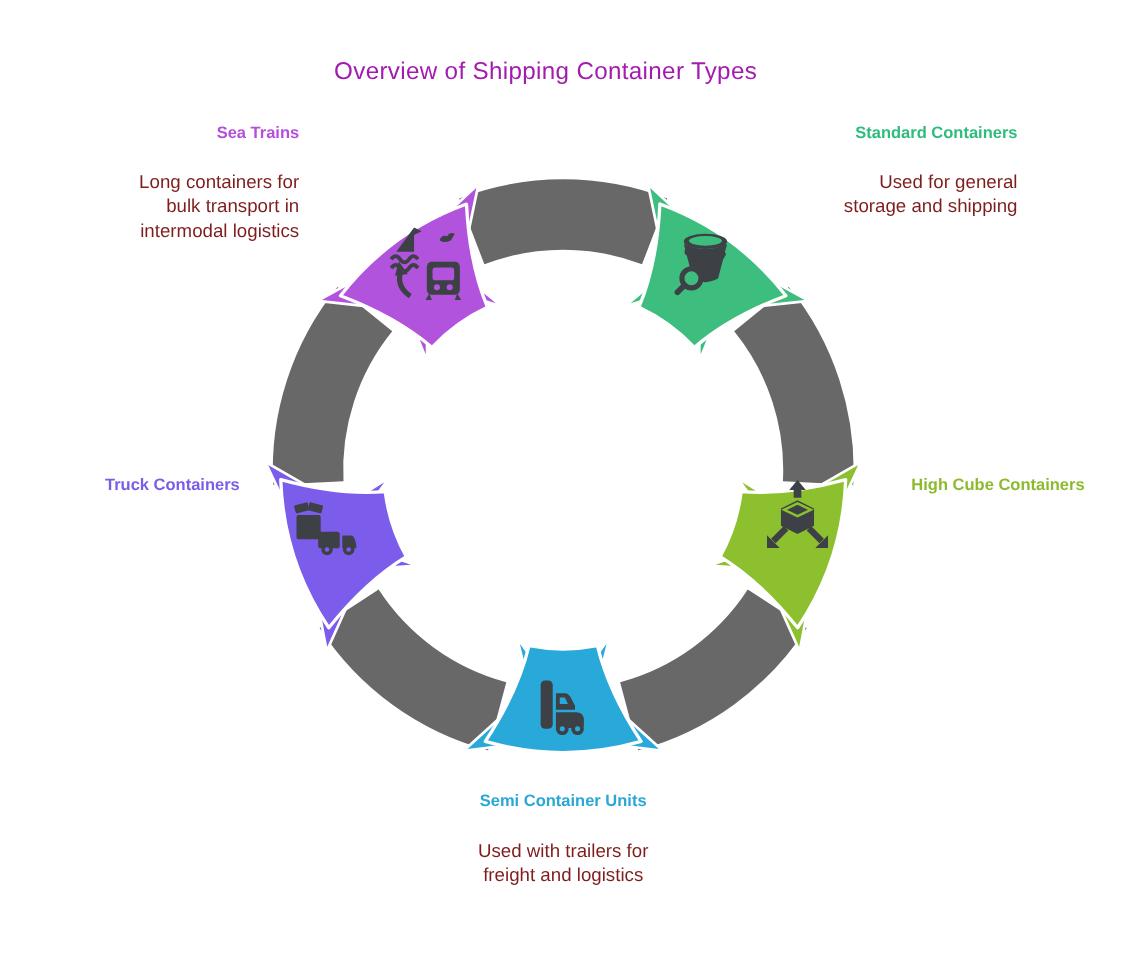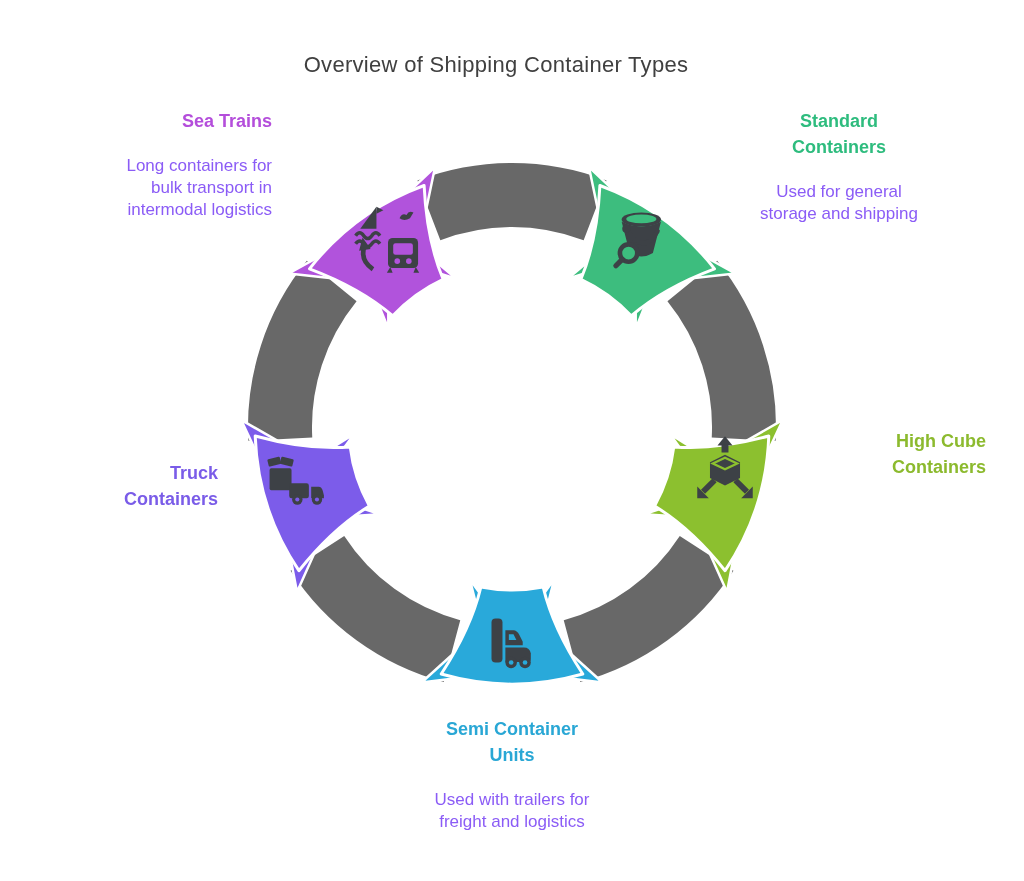--- a/index.html
+++ b/index.html
@@ -3,30 +3,30 @@
 <meta charset="utf-8">
 <style>
   html,body{margin:0;padding:0;background:#ffffff;}
   #canvas{
     position:relative;width:1024px;height:881px;background:#ffffff;overflow:hidden;
     font-family:"Liberation Sans",sans-serif;
   }
   #diagram-svg{position:absolute;left:0;top:0;}
   .page-title{
     position:absolute;top:52px;left:0;width:992px;text-align:center;
-    font-size:22px;font-weight:400;color:#404040;letter-spacing:.3px;
+    font-size:22px;font-weight:400;color:#a21caf;letter-spacing:.3px;
   }
   .block{position:absolute;}
-  .block-title{font-size:18px;font-weight:700;line-height:26px;margin:0 0 21px 0;}
-  .block-desc{font-size:17px;line-height:22px;color:#8b5cf6;margin:0;}
+  .block-title{font-size:15px;font-weight:700;line-height:26px;margin:0 0 21px 0;}
+  .block-desc{font-size:17px;line-height:22px;color:#7f1d1d;margin:0;}
   #sea-block{top:108px;right:752px;width:178px;text-align:right;}
-  #std-block{top:108px;left:753px;width:172px;text-align:center;}
+  #std-block{top:108px;left:753px;width:172px;text-align:right;}
   #hc-block{top:428px;left:808px;width:178px;text-align:right;}
   #truck-block{top:428px;right:806px;width:164px;text-align:right;}
-  #truck-block .block-title{max-width:125px;margin-left:auto;margin-top:32px;}
+  #truck-block .block-title{max-width:125px;margin-left:auto;}
   #semi-block{top:716px;left:410px;width:204px;text-align:center;}
   #semi-block .block-title{max-width:172px;margin-left:auto;margin-right:auto;}
   .icon{position:absolute;width:74px;height:74px;}
   .icon svg{width:100%;height:100%;display:block;}
   .dk{fill:#3d4146;}
   .dk-s{stroke:#3d4146;fill:none;}
   .dk-ring{stroke:#3d4146;}
   #sea-icon{left:351px;top:201px;}
   #std-icon{left:602px;top:201px;}
   #hc-icon{left:688px;top:434px;}

